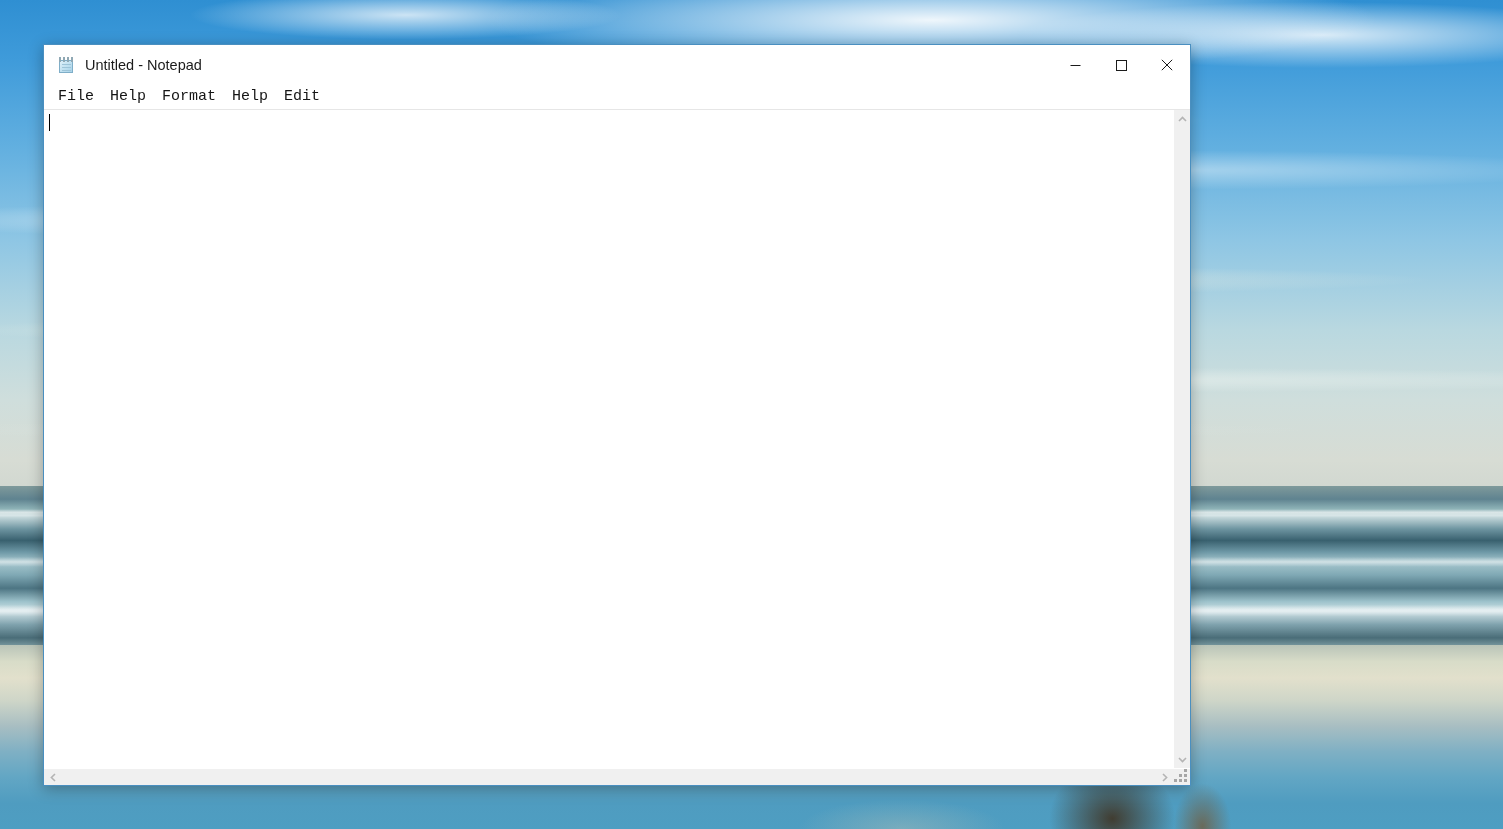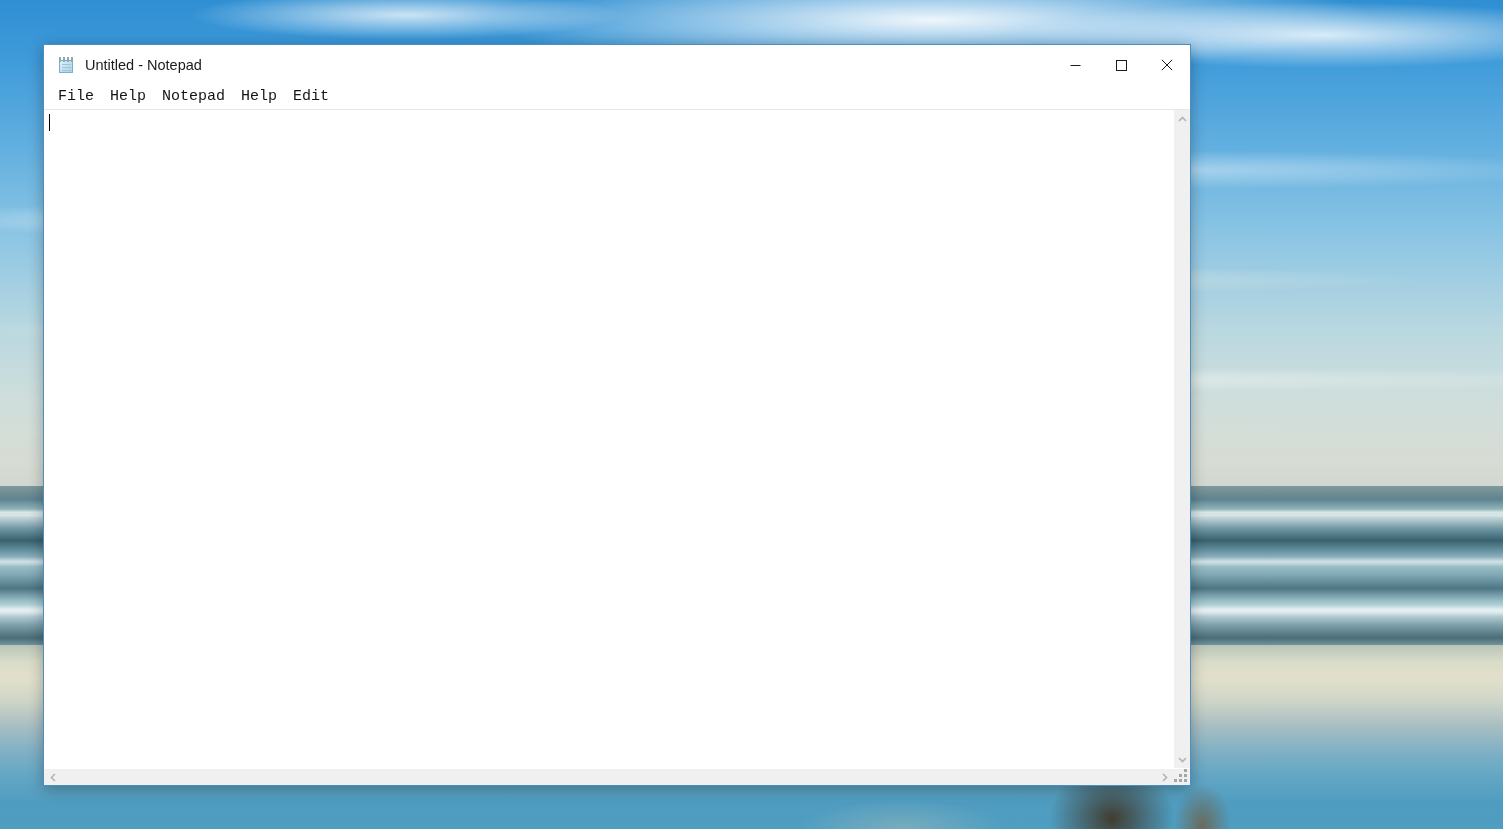--- a/index.html
+++ b/index.html
@@ -335,21 +335,21 @@
           <line x1="0.8" y1="0.8" x2="11.2" y2="11.2" stroke="#1b1b1b" stroke-width="1"></line>
           <line x1="11.2" y1="0.8" x2="0.8" y2="11.2" stroke="#1b1b1b" stroke-width="1"></line>
         </svg>
       </button>
     </div>
   </div>
 
   <div class="menubar">
     <div class="menu-item">File</div>
     <div class="menu-item">Help</div>
-    <div class="menu-item">Notepad</div>
+    <div class="menu-item">Format</div>
     <div class="menu-item">Help</div>
     <div class="menu-item">Edit</div>
   </div>
 
   <div class="win-body">
     <div class="text-area-wrap">
       <textarea class="text-area" spellcheck="false" placeholder="" style=""></textarea>
       <span class="caret"></span>
     </div>
 

